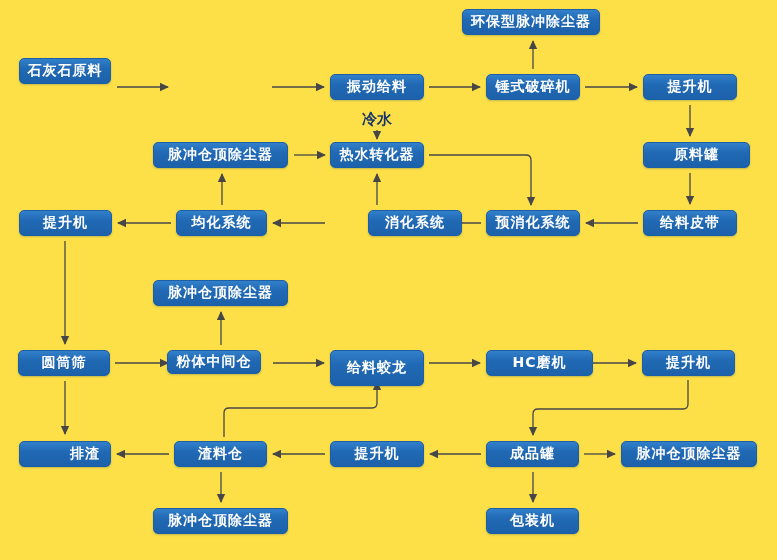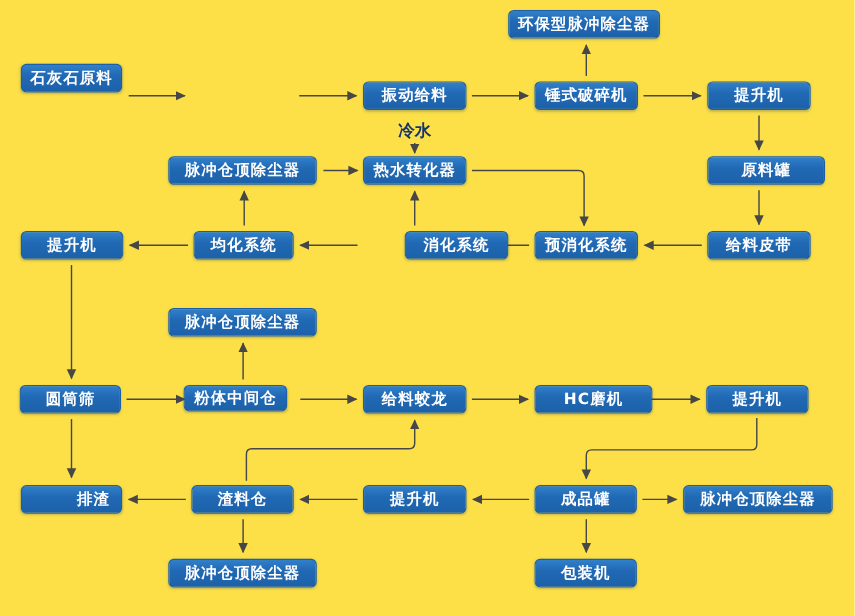--- a/index.html
+++ b/index.html
@@ -99,21 +99,21 @@
     <div class="node" style="left: 330px; top: 142px; width: 94px; height: 26px;">热水转化器</div>
     <div class="node" style="left: 643px; top: 142px; width: 107px; height: 26px;">原料罐</div>
     <div class="node" style="left: 19px; top: 210px; width: 93px; height: 26px;">提升机</div>
     <div class="node" style="left: 176px; top: 210px; width: 91px; height: 26px;">均化系统</div>
     <div class="node" style="left: 330px; top: 210px; width: 94px; height: 26px; margin-left: 38px;">消化系统</div>
     <div class="node" style="left: 486px; top: 210px; width: 94px; height: 26px; text-align: center;">预消化系统</div>
     <div class="node" style="left: 643px; top: 210px; width: 94px; height: 26px;">给料皮带</div>
     <div class="node" style="left: 153px; top: 280px; width: 135px; height: 26px;">脉冲仓顶除尘器</div>
     <div class="node" style="left: 18px; top: 350px; width: 92px; height: 26px;">圆筒筛</div>
     <div class="node" style="left: 167px; top: 350px; width: 94px; height: 24px;">粉体中间仓</div>
-    <div class="node" style="left: 330px; top: 350px; width: 94px; height: 26px;">给料蛟龙</div>
+    <div class="node" style="left: 330px; top: 350px; width: 94px; height: 36px;">给料蛟龙</div>
     <div class="node" style="left: 486px; top: 350px; width: 107px; height: 26px;">HC磨机</div>
     <div class="node" style="left: 642px; top: 350px; width: 93px; height: 26px;">提升机</div>
     <div class="node" style="left: 19px; top: 441px; width: 92px; height: 26px; padding-left: 40px;">排渣</div>
     <div class="node" style="left: 174px; top: 441px; width: 93px; height: 26px;">渣料仓</div>
     <div class="node" style="left: 330px; top: 441px; width: 94px; height: 26px;">提升机</div>
     <div class="node" style="left: 486px; top: 441px; width: 93px; height: 26px;">成品罐</div>
     <div class="node" style="left: 621px; top: 441px; width: 136px; height: 26px;">脉冲仓顶除尘器</div>
     <div class="node" style="left: 153px; top: 508px; width: 135px; height: 26px;">脉冲仓顶除尘器</div>
     <div class="node" style="left: 486px; top: 508px; width: 93px; height: 26px;">包装机</div>
     <div class="float-label" style="left: 357px; top: 110px; width: 40px;">冷水</div>

